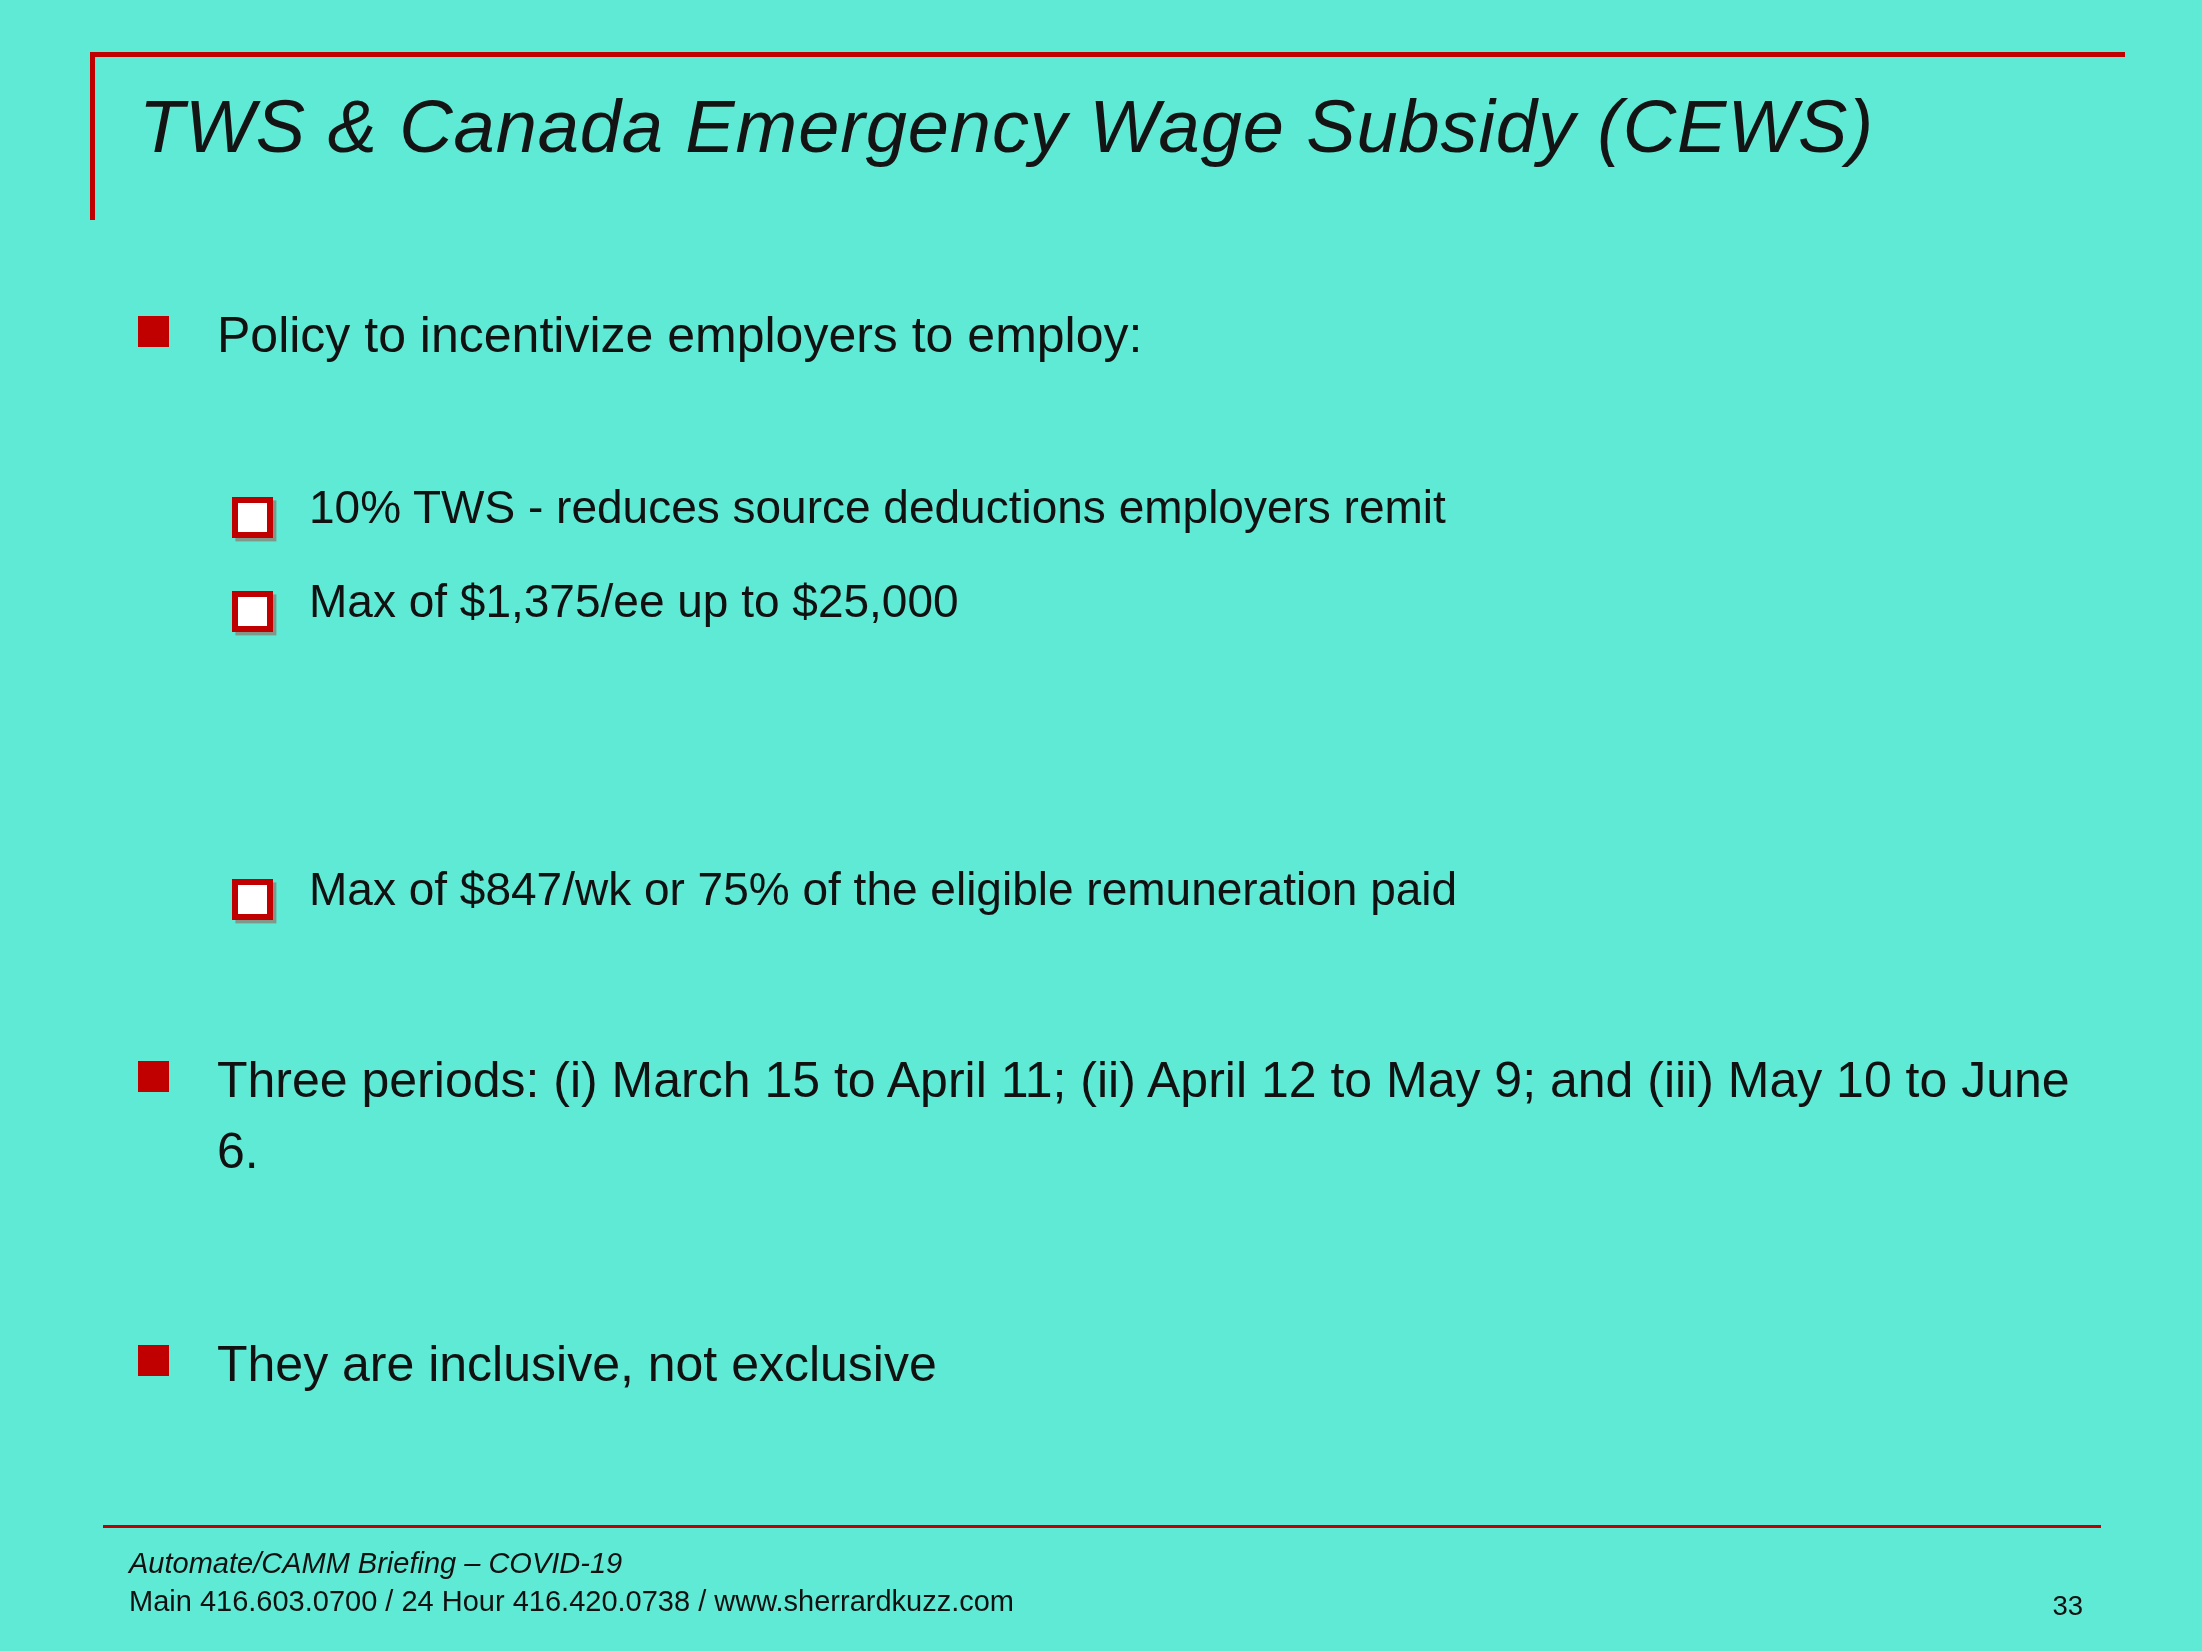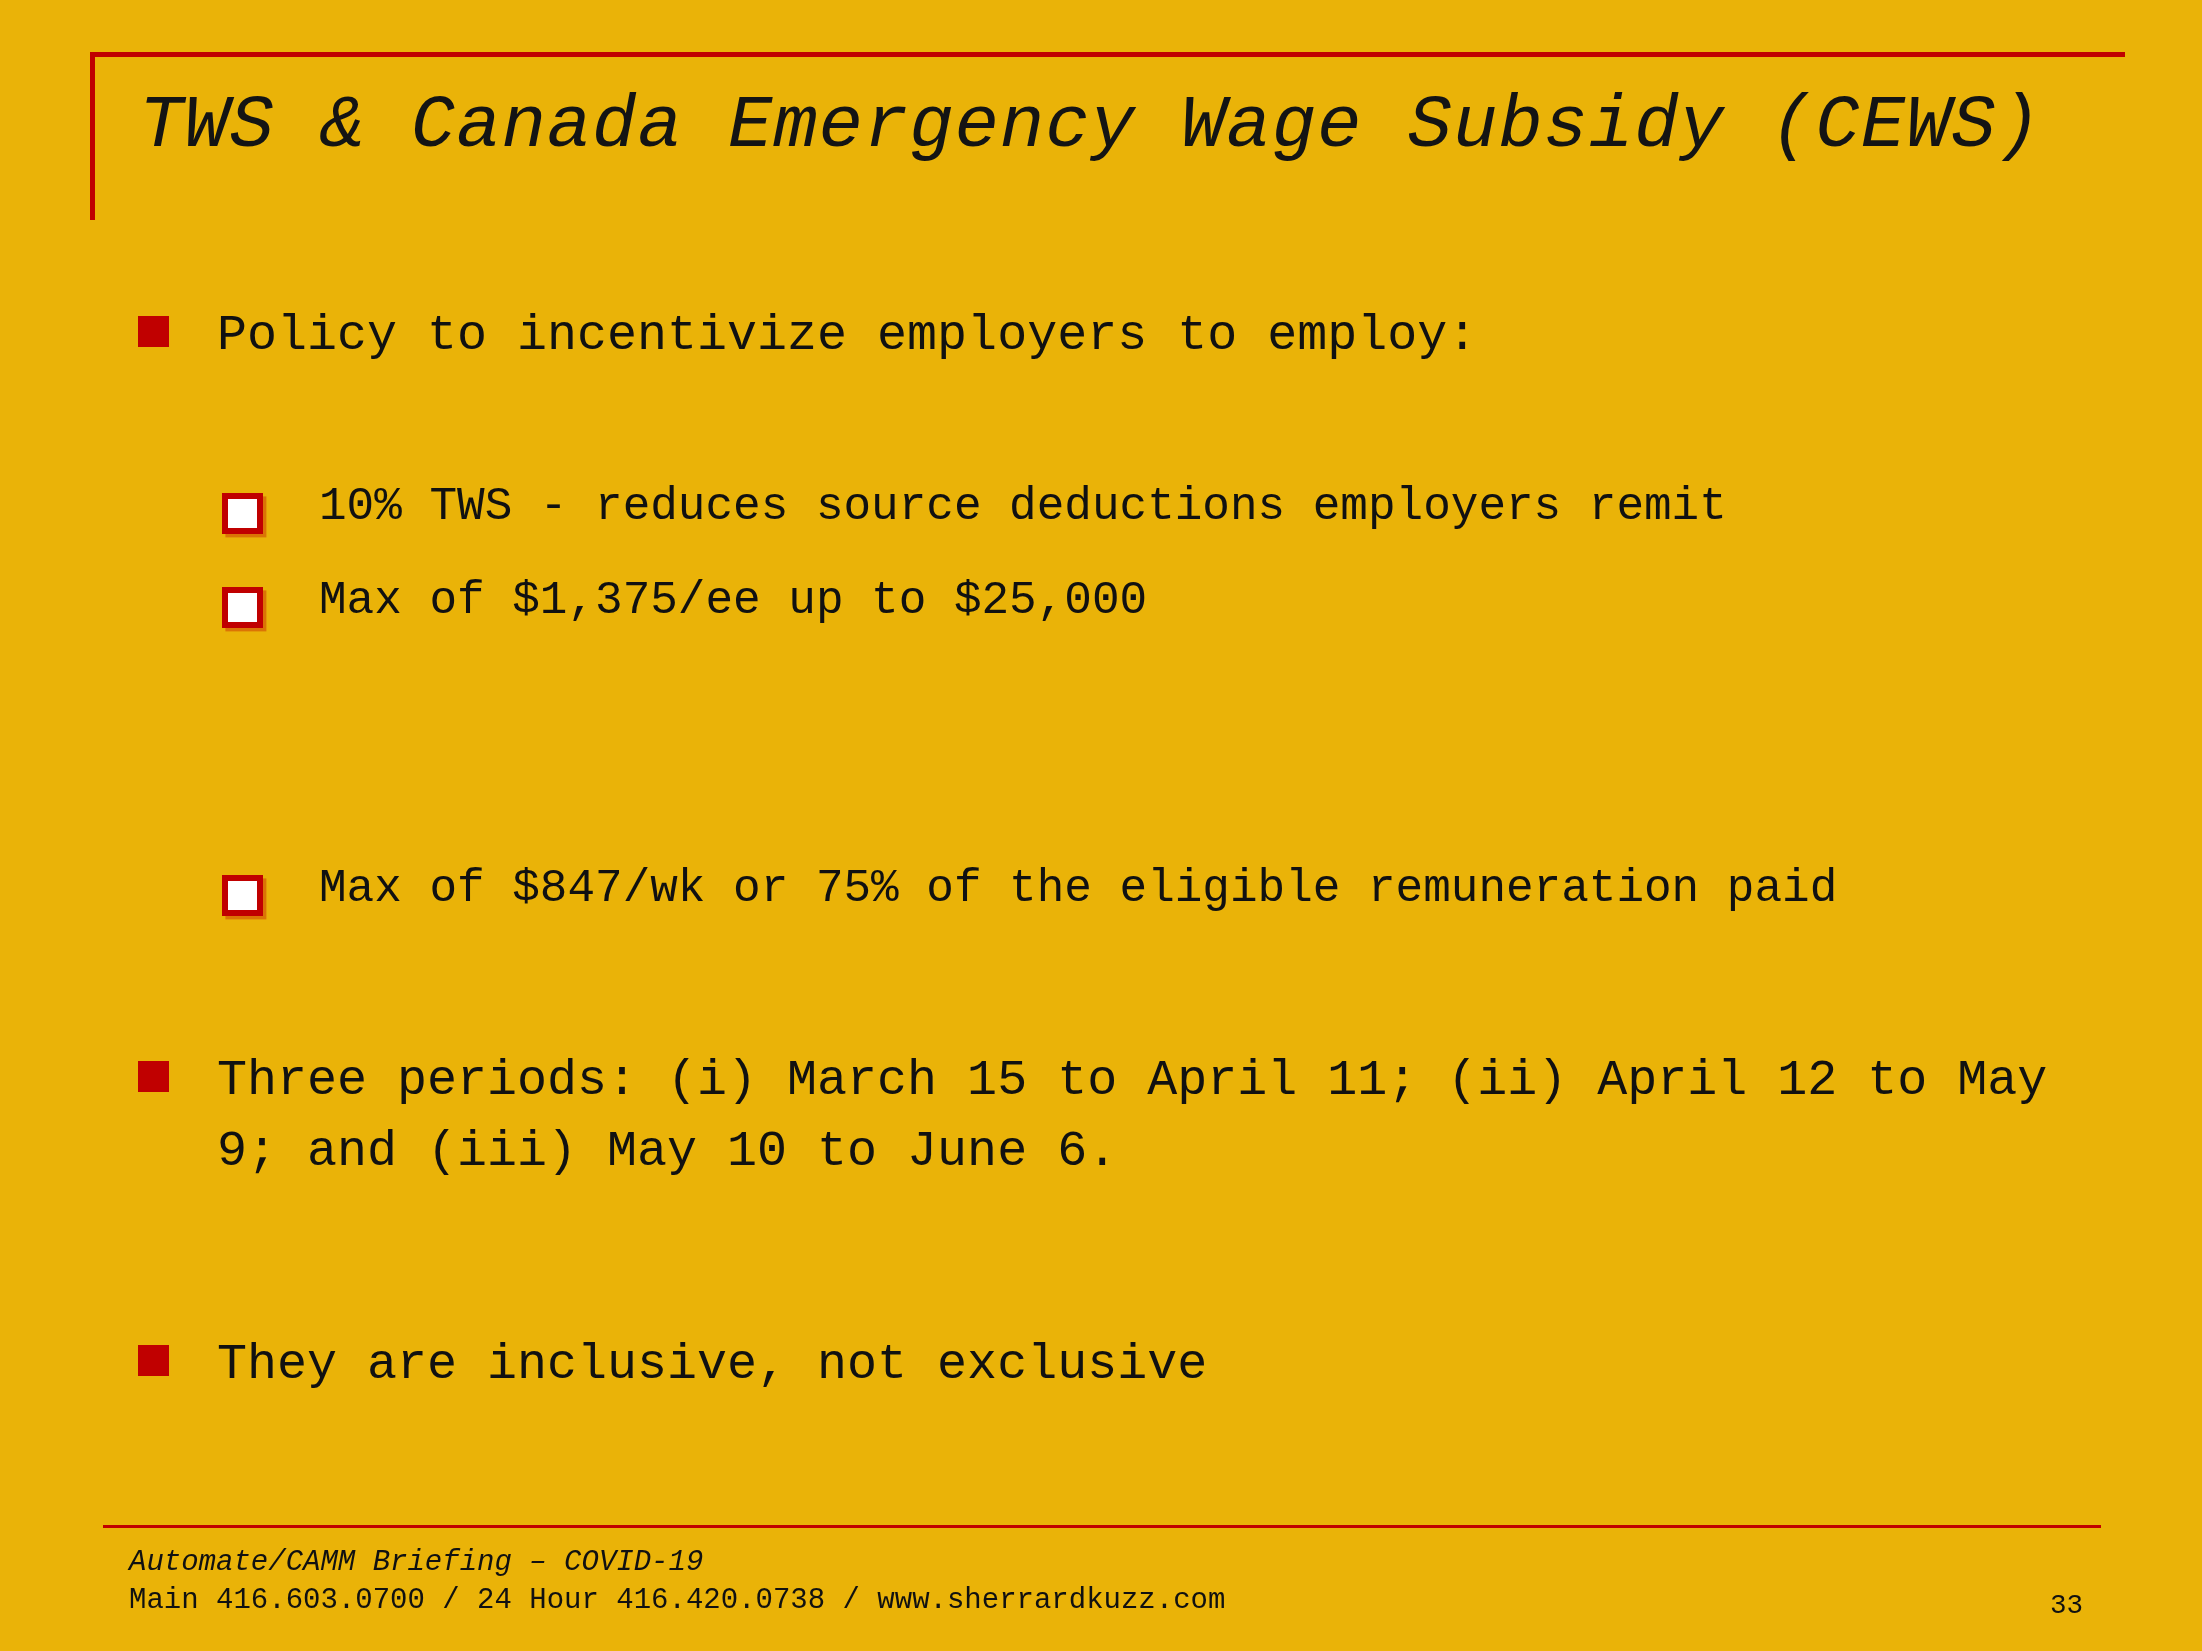--- a/index.html
+++ b/index.html
@@ -4,22 +4,22 @@
 <style>
   html, body {
     margin: 0;
     padding: 0;
     background: #e8e8e8;
   }
   .slide {
     position: relative;
     width: 2203px;
     height: 1652px;
-    background: #eab308;
-    font-family: Liberation Mono, monospace;
+    background: #5eead4;
+    font-family: Liberation Sans, sans-serif;
     color: #111111;
     overflow: hidden;
   }
   
   .top-rule {
     position: absolute;
     left: 90px;
     top: 52px;
     width: 2035px;
     height: 5.2px;
@@ -63,24 +63,23 @@
   .bullet-text {
     font-size: 50px;
     line-height: 1.42;
   }
   .bullet-wrap {
     width: 1901px;
   }
   
   .sub-row {
     position: absolute;
-    left: 222px;
+    left: 232px;
     display: flex;
-    align-items: center;
-    gap: 20px;
+    align-items: flex-end;
   }
   .check-sq {
     flex: 0 0 auto;
     width: 29px;
     height: 29px;
     border: 6px solid #c00000;
     margin-top: 12px;
     margin-right: 36px;
     box-shadow: 3.4px 3.4px 0 rgba(192,0,0,0.35);
     background: #ffffff;

